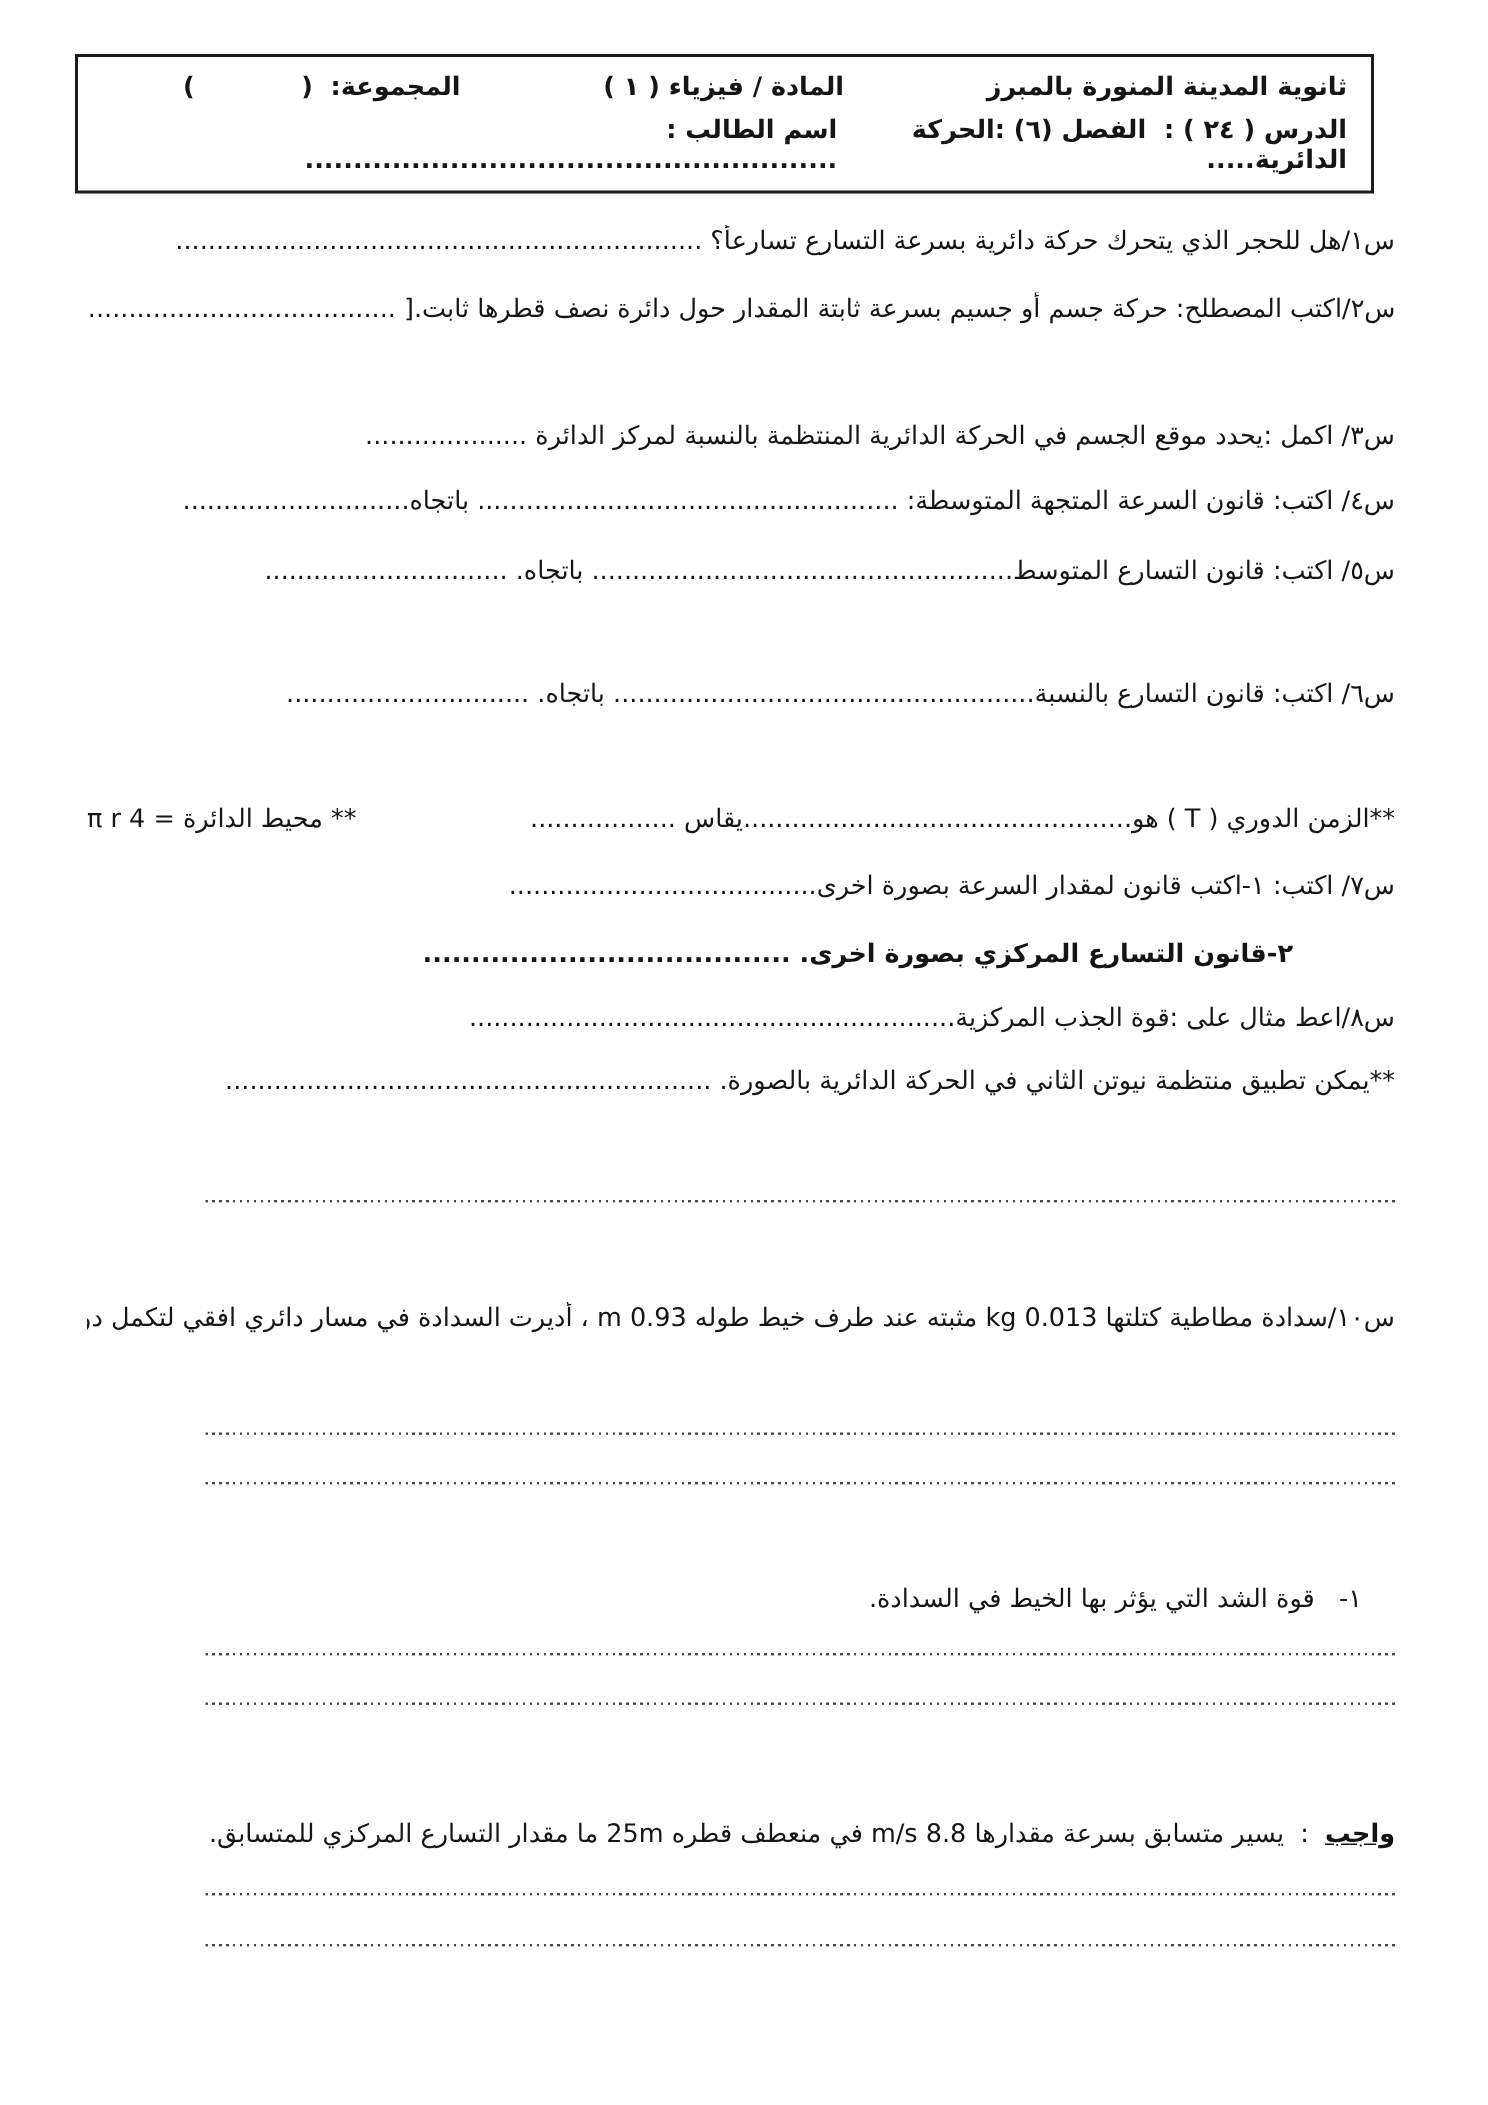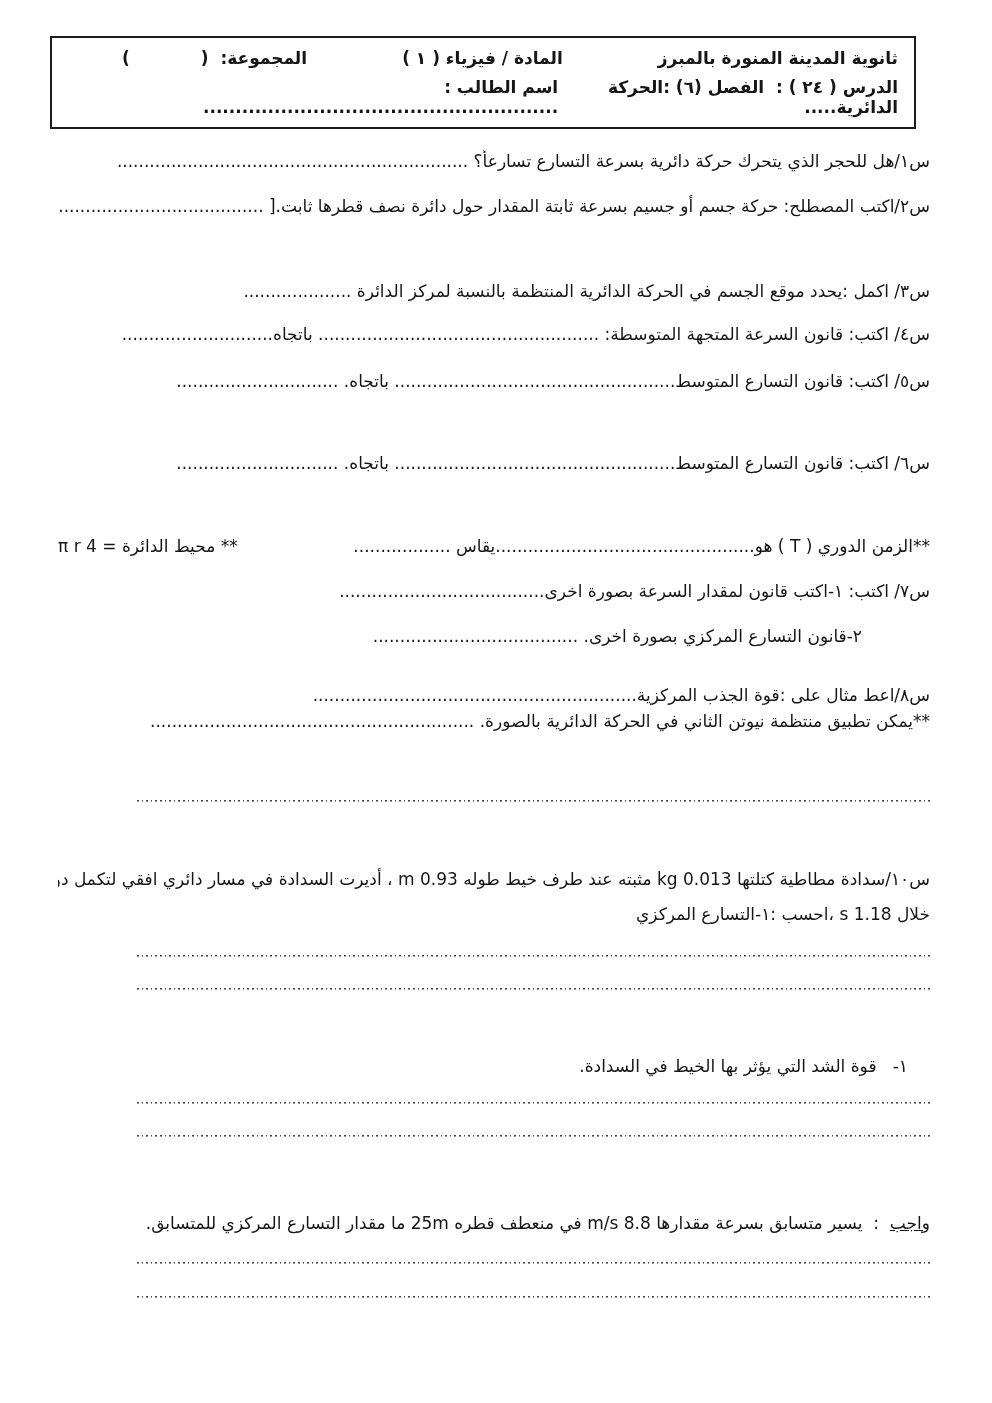--- a/index.html
+++ b/index.html
@@ -21,29 +21,29 @@
   }
   .hdr-row { display:flex; justify-content:space-between; align-items:center; }
   .hdr-row1 { padding:0 16px 0 70px; }
   .hdr-row2 { padding:0 16px 0 92px; }
   .line {
     position:absolute; right:62px; left:58px;
     direction:rtl; text-align:right;
     font-size:17px; line-height:1.35;
     white-space:nowrap; overflow:hidden;
   }
-  .indent1 { padding-right:68px; }
+  .indent1 { padding-right:68px;font-weight:bold; }
   .indent2 { padding-right:22px; }
   .split { display:flex; justify-content:space-between; align-items:baseline; }
   .dotline {
     position:absolute; left:137px; right:62px; height:2px;
     background-image:repeating-linear-gradient(to right, #474747 0 1.6px, transparent 1.6px 4.6px);
     background-repeat:repeat-x; background-position:left bottom; background-size:100% 1.6px;
   }
-  .hw-label { font-weight:normal; text-decoration:underline;margin-top:20px; }
+  .hw-label { font-weight:bold; text-decoration:underline;margin-top:20px; }
 </style>
 </head>
 <body>
 
 <div class="page">
 
   <div class="hdr">
     <div class="hdr-row hdr-row1">
       <span>ثانوية المدينة المنورة بالمبرز</span>
       <span>المادة / فيزياء ( ١ )</span>
@@ -55,36 +55,35 @@
     </div>
   </div>
 
   <div class="line" style="top:150px">س١/هل للحجر الذي يتحرك حركة دائرية بسرعة التسارع تسارعأ؟ .................................................................</div>
   <div class="line" style="top:195px">س٢/اكتب المصطلح: حركة جسم أو جسيم بسرعة ثابتة المقدار حول دائرة نصف قطرها ثابت.[ ............................................. ]</div>
 
   <div class="line" style="top:280px">س٣/ اكمل :يحدد موقع الجسم في الحركة الدائرية المنتظمة بالنسبة لمركز  الدائرة ....................</div>
   <div class="line" style="top:323px">س٤/ اكتب: قانون السرعة المتجهة المتوسطة: .................................................... باتجاه............................</div>
   <div class="line" style="top:370px">س٥/ اكتب: قانون التسارع  المتوسط.................................................... باتجاه. ..............................</div>
 
-  <div class="line" style="top:452px">س٦/ اكتب: قانون التسارع المتوسط.................................................... باتجاه. ..............................</div>
+  <div class="line" style="top:452px">س٦/ اكتب: قانون التسارع بالنسبة.................................................... باتجاه. ..............................</div>
 
   <div class="line split" style="top:535px">
     <span>**الزمن الدوري ( T ) هو................................................يقاس ..................</span>
     <span>** محيط الدائرة = 4 π r</span>
   </div>
 
   <div class="line" style="top:580px">س٧/ اكتب: ١-اكتب قانون لمقدار السرعة بصورة اخرى......................................</div>
   <div class="line indent1" style="top:625px">٢-قانون التسارع المركزي بصورة اخرى. ......................................</div>
-  <div class="line" style="top:684px">س٨/اعط مثال على :قوة الجذب المركزية............................................................</div>
+  <div class="line" style="top:668px">س٨/اعط مثال على :قوة الجذب المركزية............................................................</div>
   <div class="line" style="top:710px">**يمكن تطبيق منتظمة نيوتن الثاني في الحركة الدائرية بالصورة. ............................................................</div>
 
   <div class="dotline" style="top:800px"></div>
 
   <div class="line" style="top:868px">س١٠/سدادة مطاطية كتلتها 0.013 kg  مثبته عند طرف خيط طوله 0.93 m  ، أديرت السدادة في مسار دائري افقي لتكمل دورة كاملة</div>
-  <div class="line" style="top:903px">خلال 1.18 s  ،احسب :١-التسارع المركزي</div>
 
   <div class="dotline" style="top:955px"></div>
   <div class="dotline" style="top:988px"></div>
 
   <div class="line indent2" style="top:1055px">١-&nbsp;&nbsp; قوة الشد التي يؤثر بها الخيط في السدادة.</div>
 
   <div class="dotline" style="top:1102px"></div>
   <div class="dotline" style="top:1135px"></div>
 
   <div class="line" style="top:1212px">

